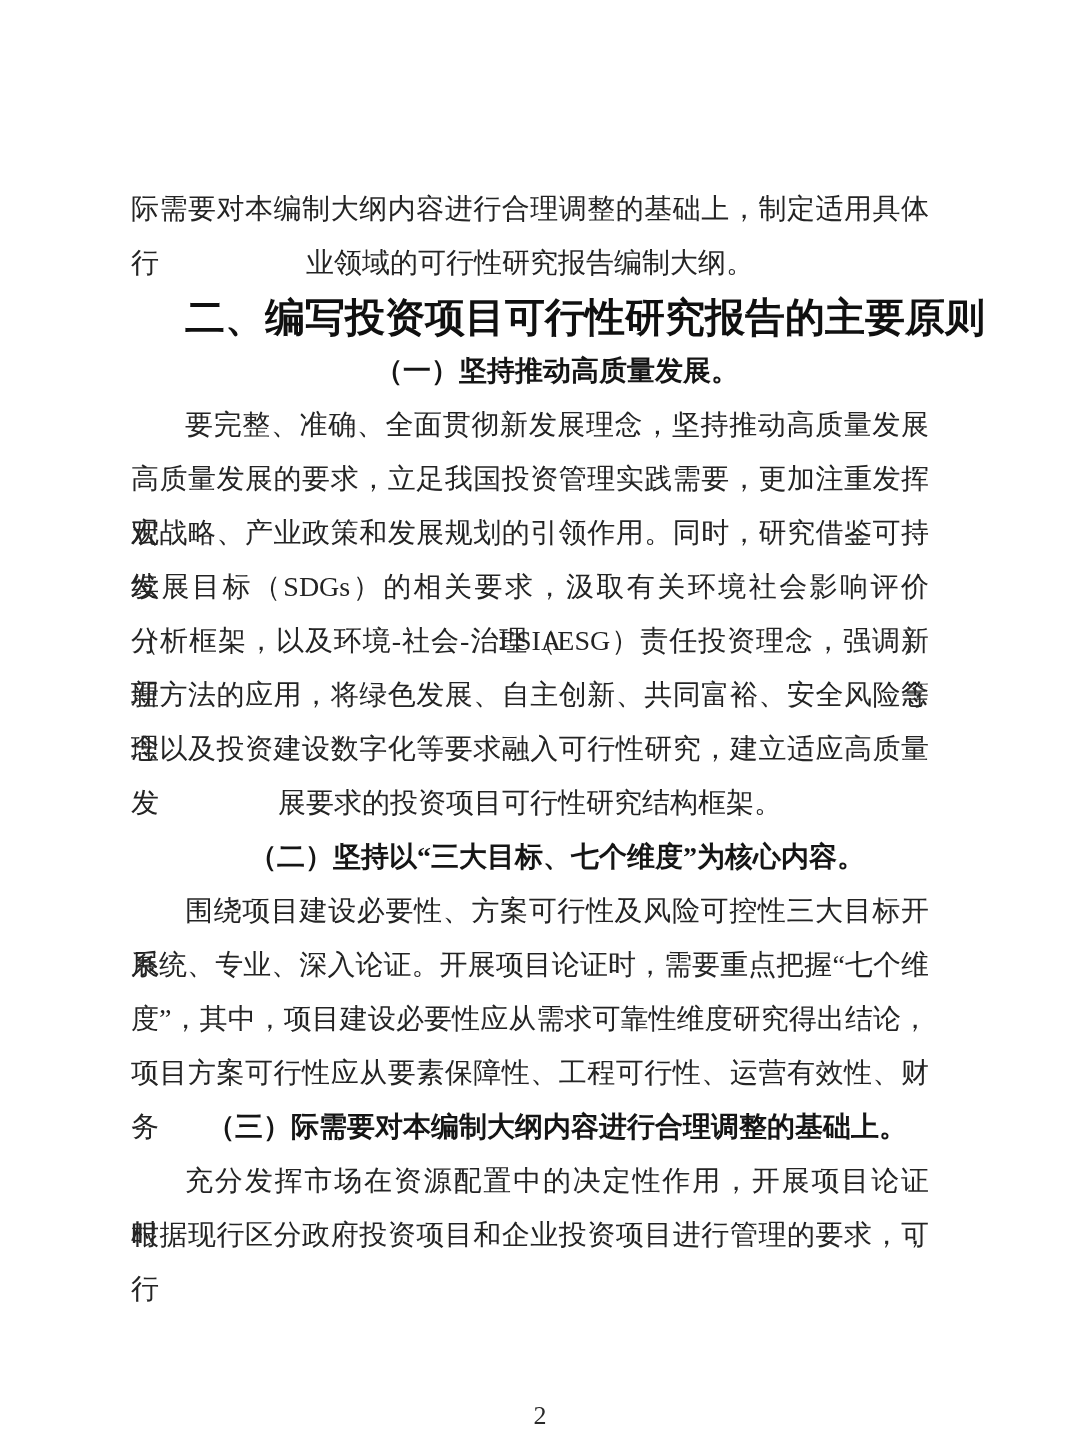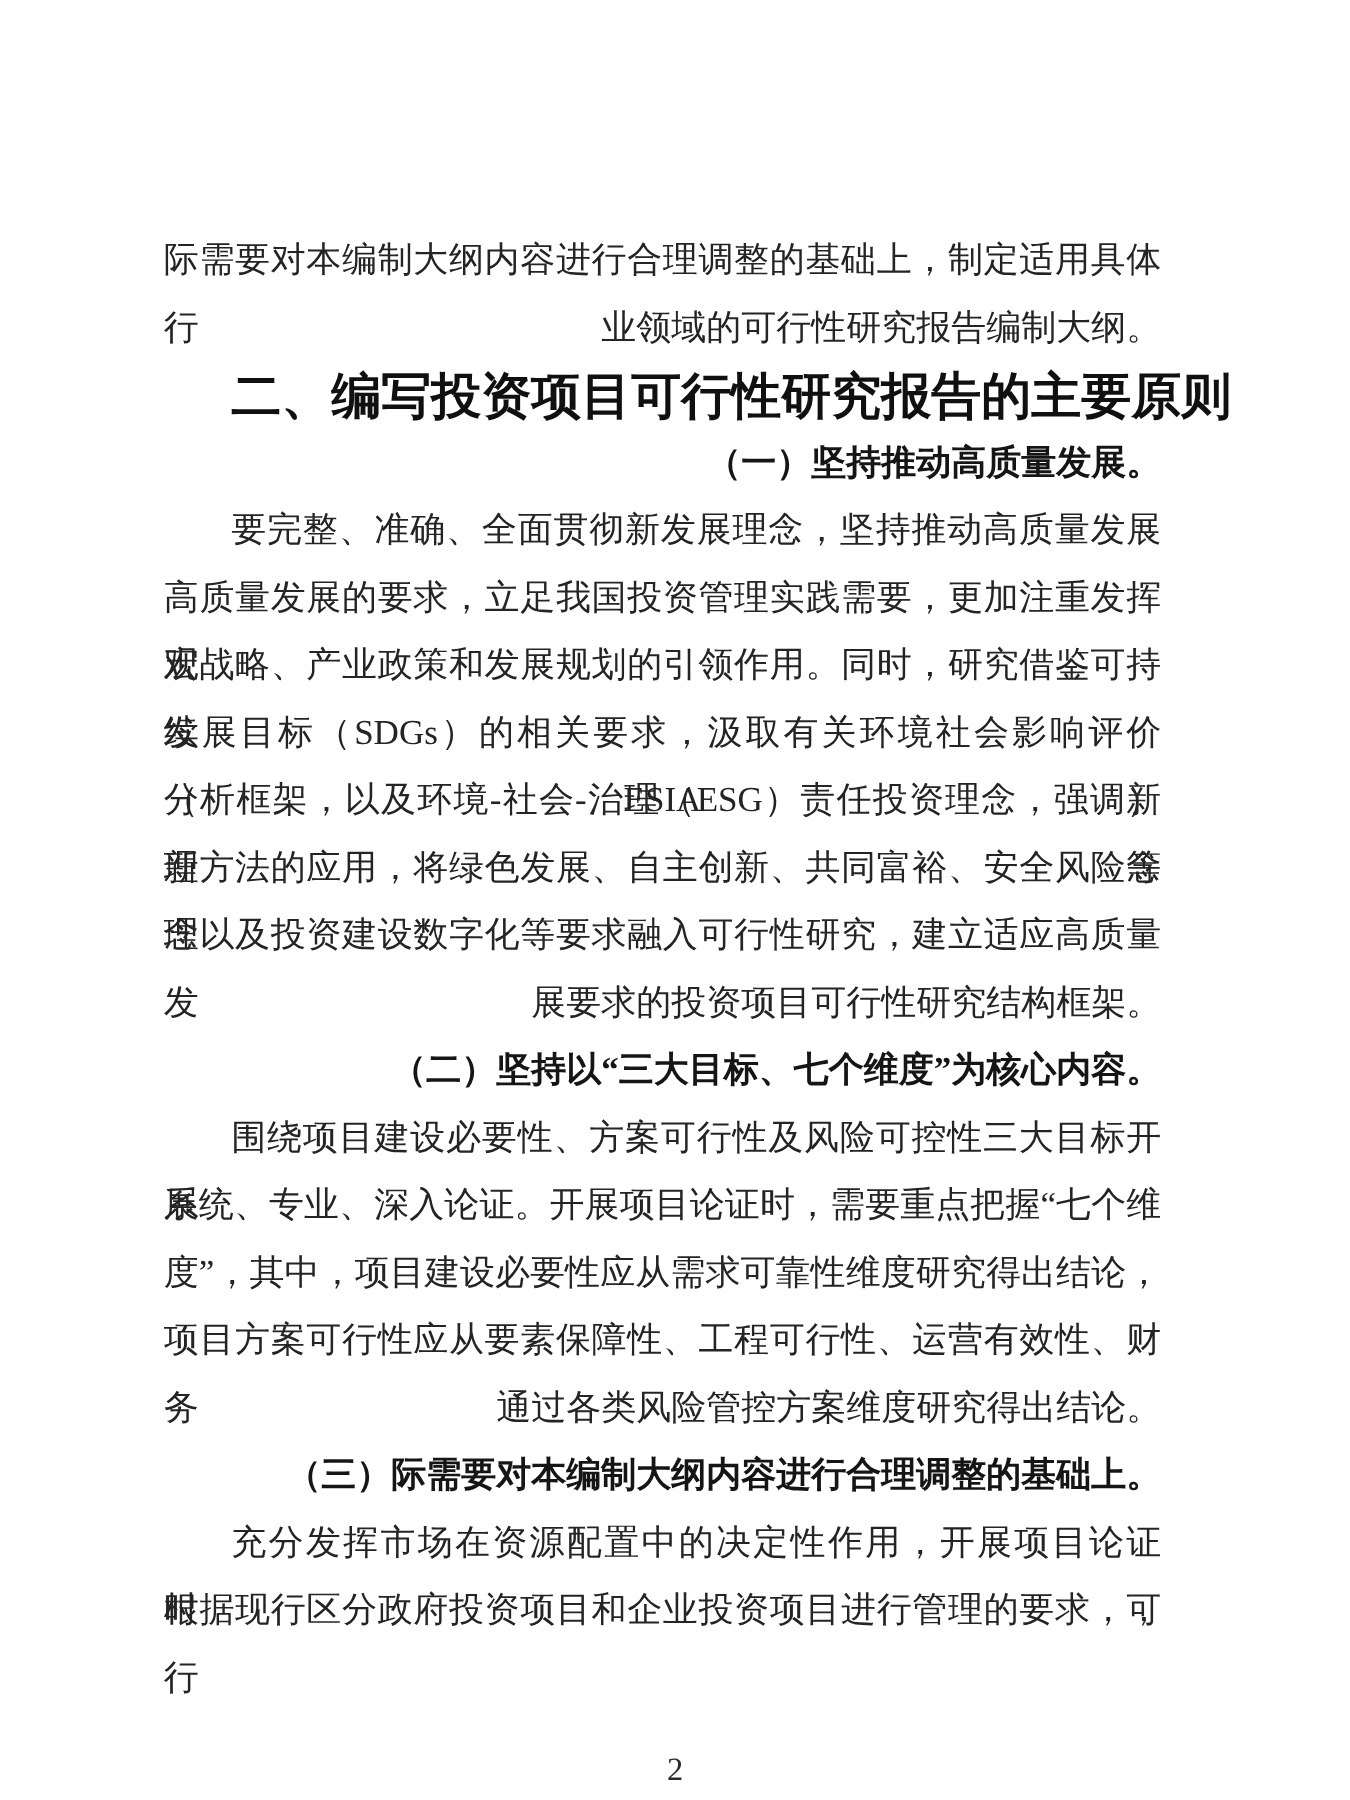--- a/index.html
+++ b/index.html
@@ -18,21 +18,21 @@
   .doc {
     position: absolute;
     top: 182px;
     left: 131px;
     width: 798px;
   }
   .line {
     font-size: 28px;
     line-height: 54px;
     height: 54px;
-    text-align: right;
+    text-align: center;
     white-space: nowrap;
   }
   .line.fill {
     white-space: normal;
     text-align: justify;
     text-align-last: justify;
   }
   .indent {
     text-indent: 54px;
   }
@@ -73,19 +73,18 @@
     <div class="line fill">发展目标（SDGs）的相关要求，汲取有关环境社会影响评价（ESIA）</div>
     <div class="line fill">分析框架，以及环境-社会-治理（ESG）责任投资理念，强调新理念</div>
     <div class="line fill">新方法的应用，将绿色发展、自主创新、共同富裕、安全风险等理</div>
     <div class="line fill">念以及投资建设数字化等要求融入可行性研究，建立适应高质量发</div>
     <div class="line">展要求的投资项目可行性研究结构框架。</div>
     <div class="line h-sub indent">（二）坚持以“三大目标、七个维度”为核心内容。</div>
     <div class="line fill indent">围绕项目建设必要性、方案可行性及风险可控性三大目标开展</div>
     <div class="line fill">系统、专业、深入论证。开展项目论证时，需要重点把握“七个维</div>
     <div class="line fill">度”，其中，项目建设必要性应从需求可靠性维度研究得出结论，</div>
     <div class="line fill">项目方案可行性应从要素保障性、工程可行性、运营有效性、财务</div>
-    <div class="line">通过各类风险管控方案维度研究得出结论。</div>
     <div class="line h-sub indent">（三）际需要对本编制大纲内容进行合理调整的基础上。</div>
     <div class="line fill indent">充分发挥市场在资源配置中的决定性作用，开展项目论证时，</div>
     <div class="line fill">根据现行区分政府投资项目和企业投资项目进行管理的要求，可行</div>
   </div>
   <div class="pagenum">2</div>
 </div>
 
 </body></html>

